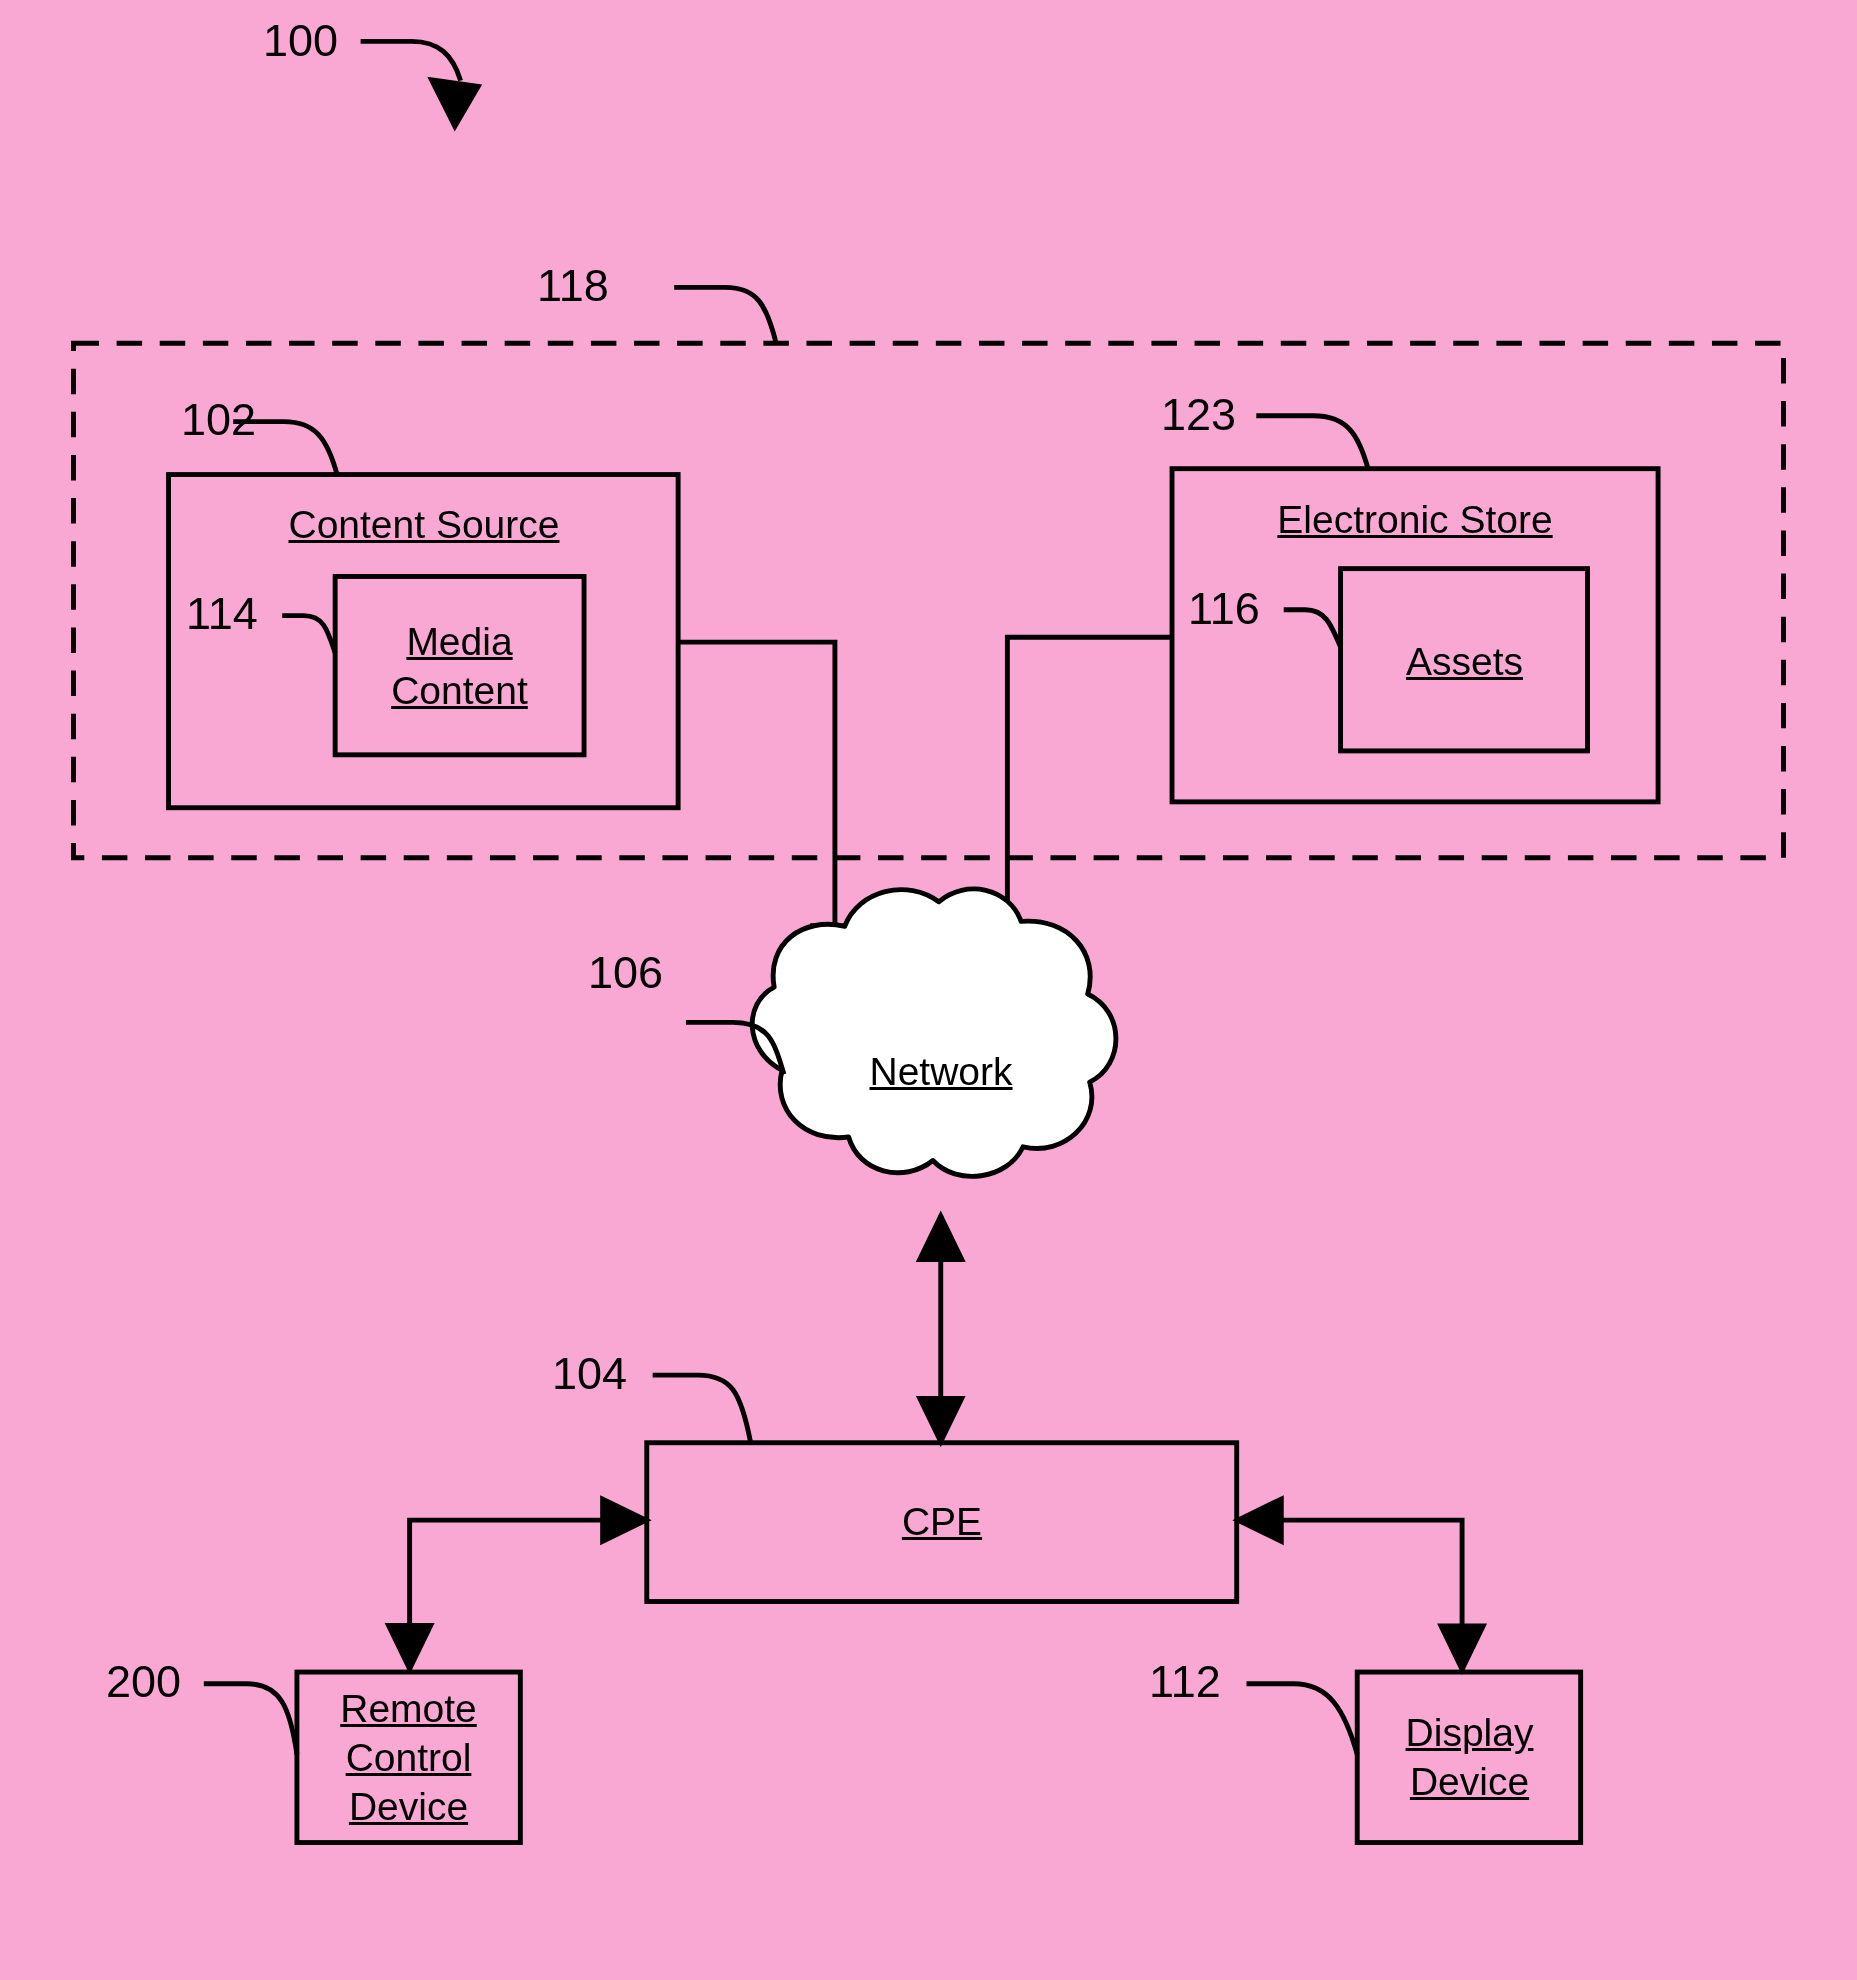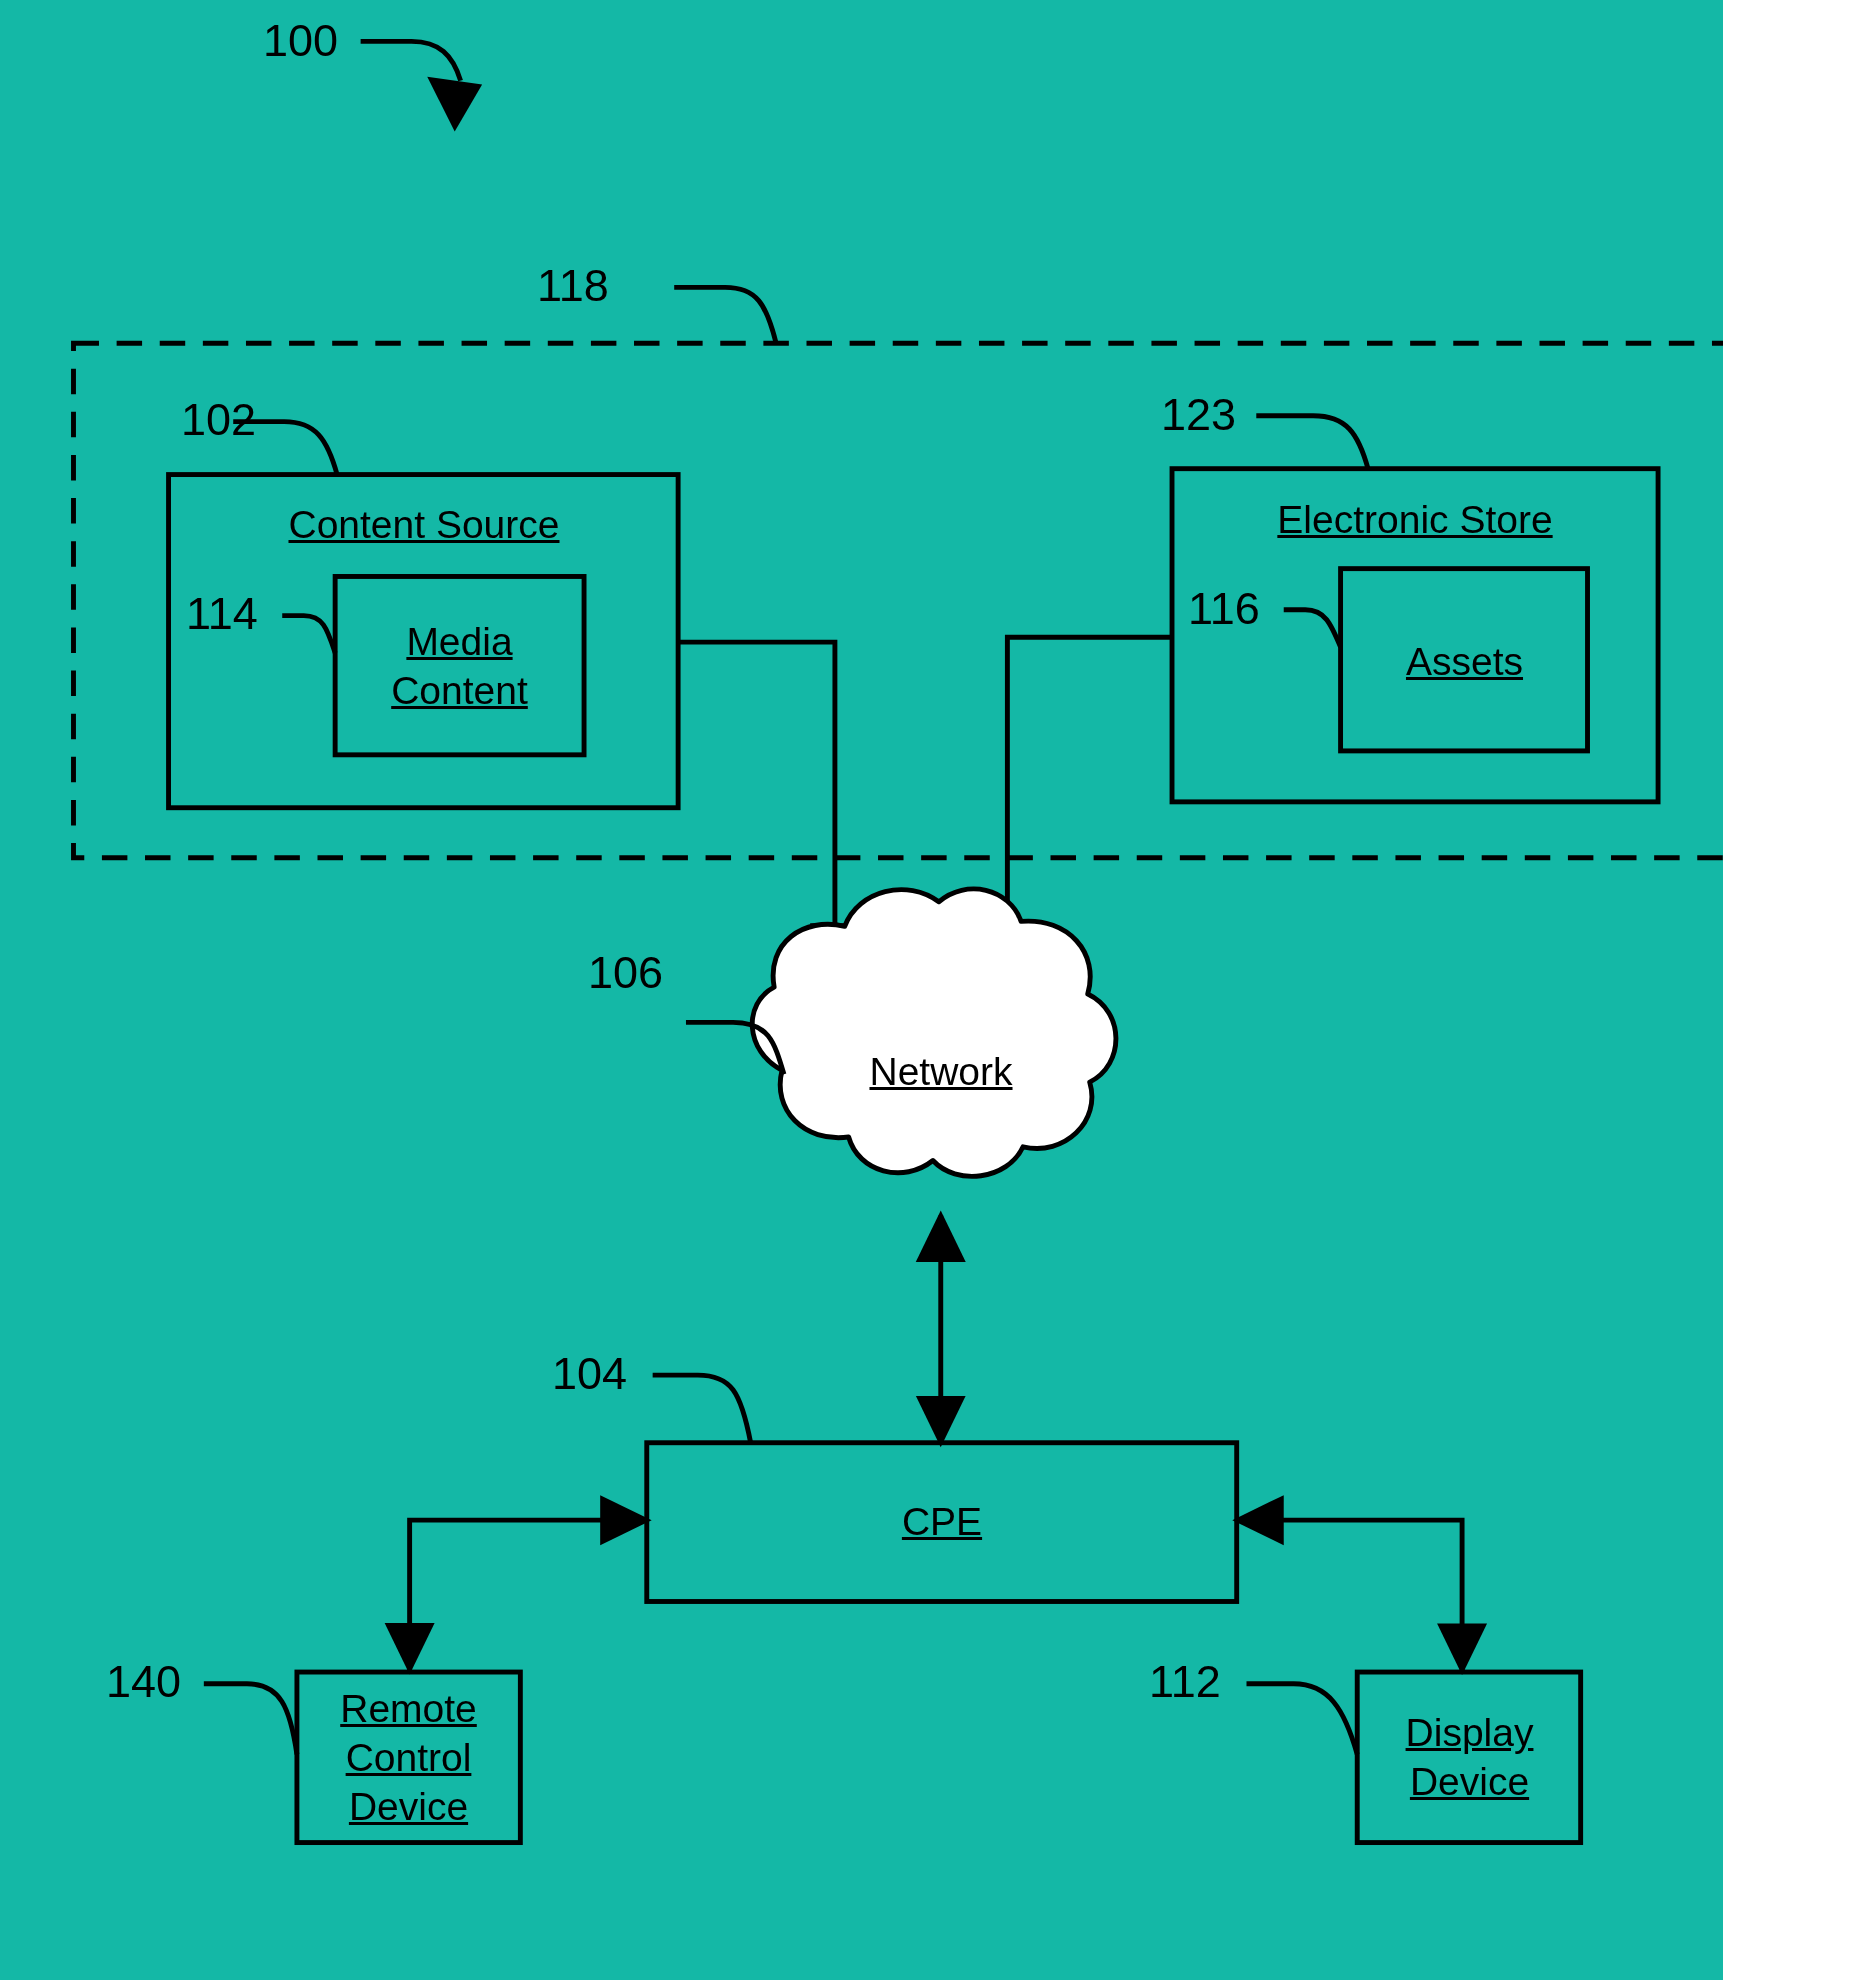--- a/index.html
+++ b/index.html
@@ -6,23 +6,23 @@
     margin: 0;
     padding: 0;
     background: #ffffff;
   }
   body {
     font-family: "Liberation Sans", sans-serif;
     color: #000000;
   }
   #figure-root {
     position: relative;
-    width: 1723px;
+    width: 1857px;
     height: 1981px;
-    background: #14b8a6;
+    background: #f9a8d4;
     overflow: hidden;
   }
   #figure-svg {
     position: absolute;
     left: 0;
     top: 0;
     width: 1857px;
     height: 1981px;
   }
   .ref-num {
@@ -130,21 +130,21 @@
   <div class="ref-num" style="left:186px; top:591px;">114</div>
 
   <div class="ref-num" style="left:1161px; top:392px;">123</div>
 
   <div class="ref-num" style="left:1188px; top:586px;">116</div>
 
   <div class="ref-num" style="left:588px; top:950px;">106</div>
 
   <div class="ref-num" style="left:552px; top:1351px;">104</div>
 
-  <div class="ref-num" style="left:106px; top:1659px;">140</div>
+  <div class="ref-num" style="left:106px; top:1659px;">200</div>
 
   <div class="ref-num" style="left:1149px; top:1659px;">112</div>
 
   <div class="box-label" style="left:169px; top:500px; width:510px;">Content Source</div>
 
   <div class="box-label" style="left:335px; top:617px; width:249px;">Media
 Content</div>
 
   <div class="box-label" style="left:1172px; top:495px; width:486px;">Electronic Store</div>
 

